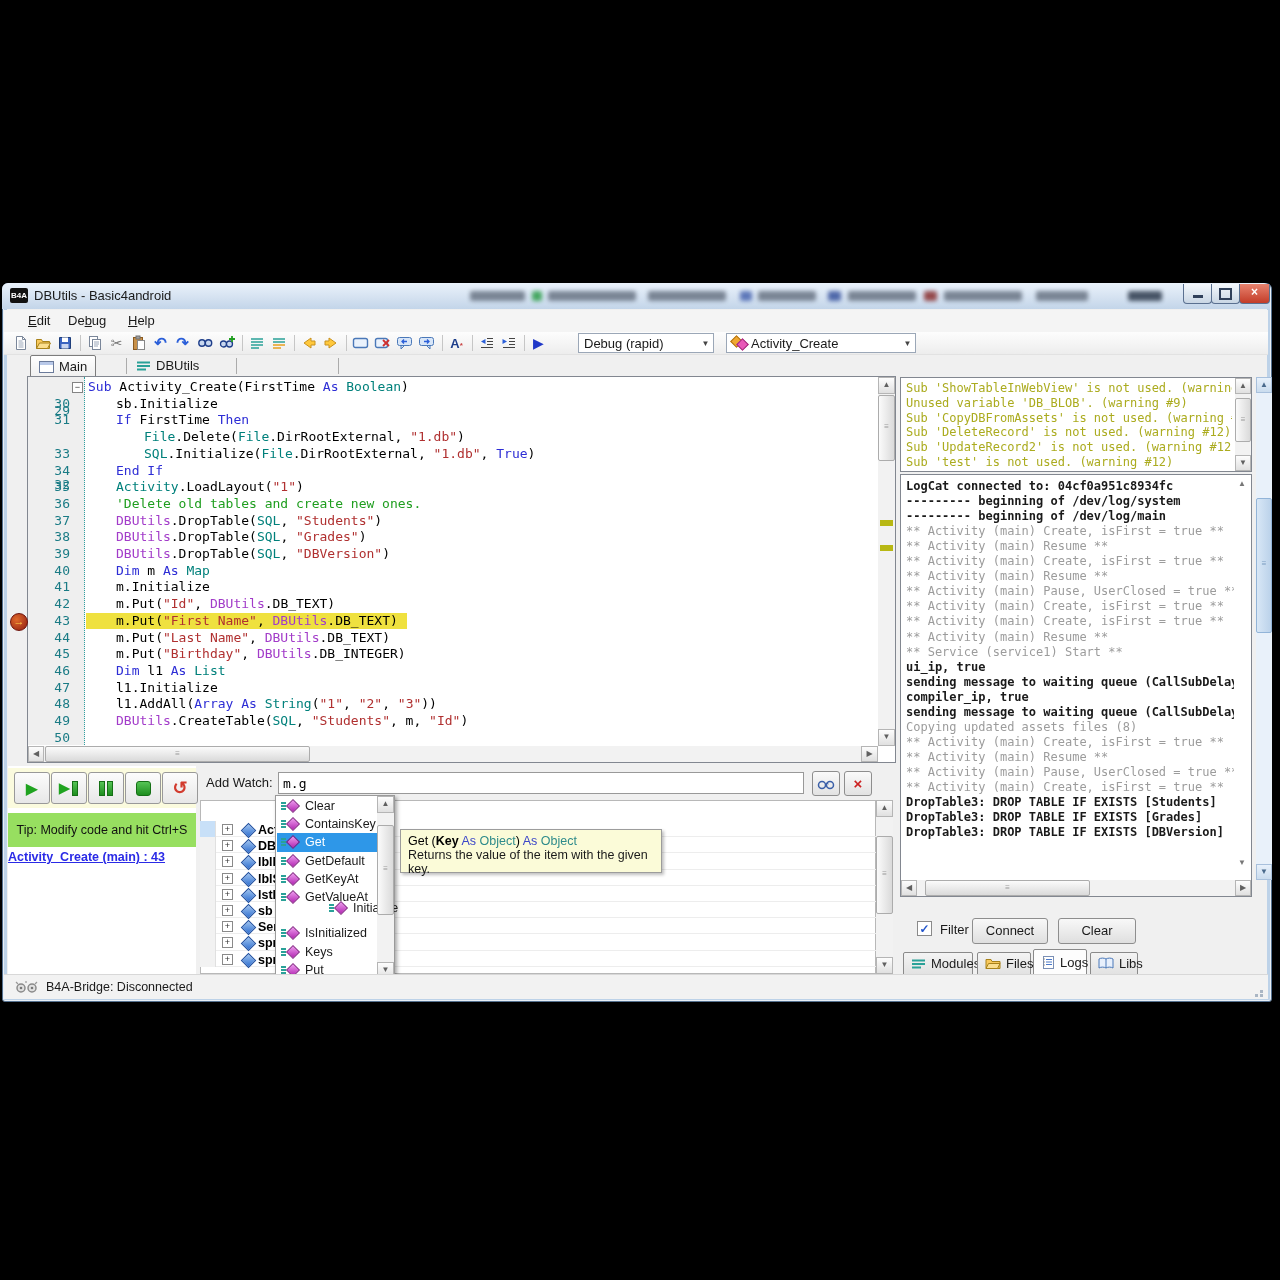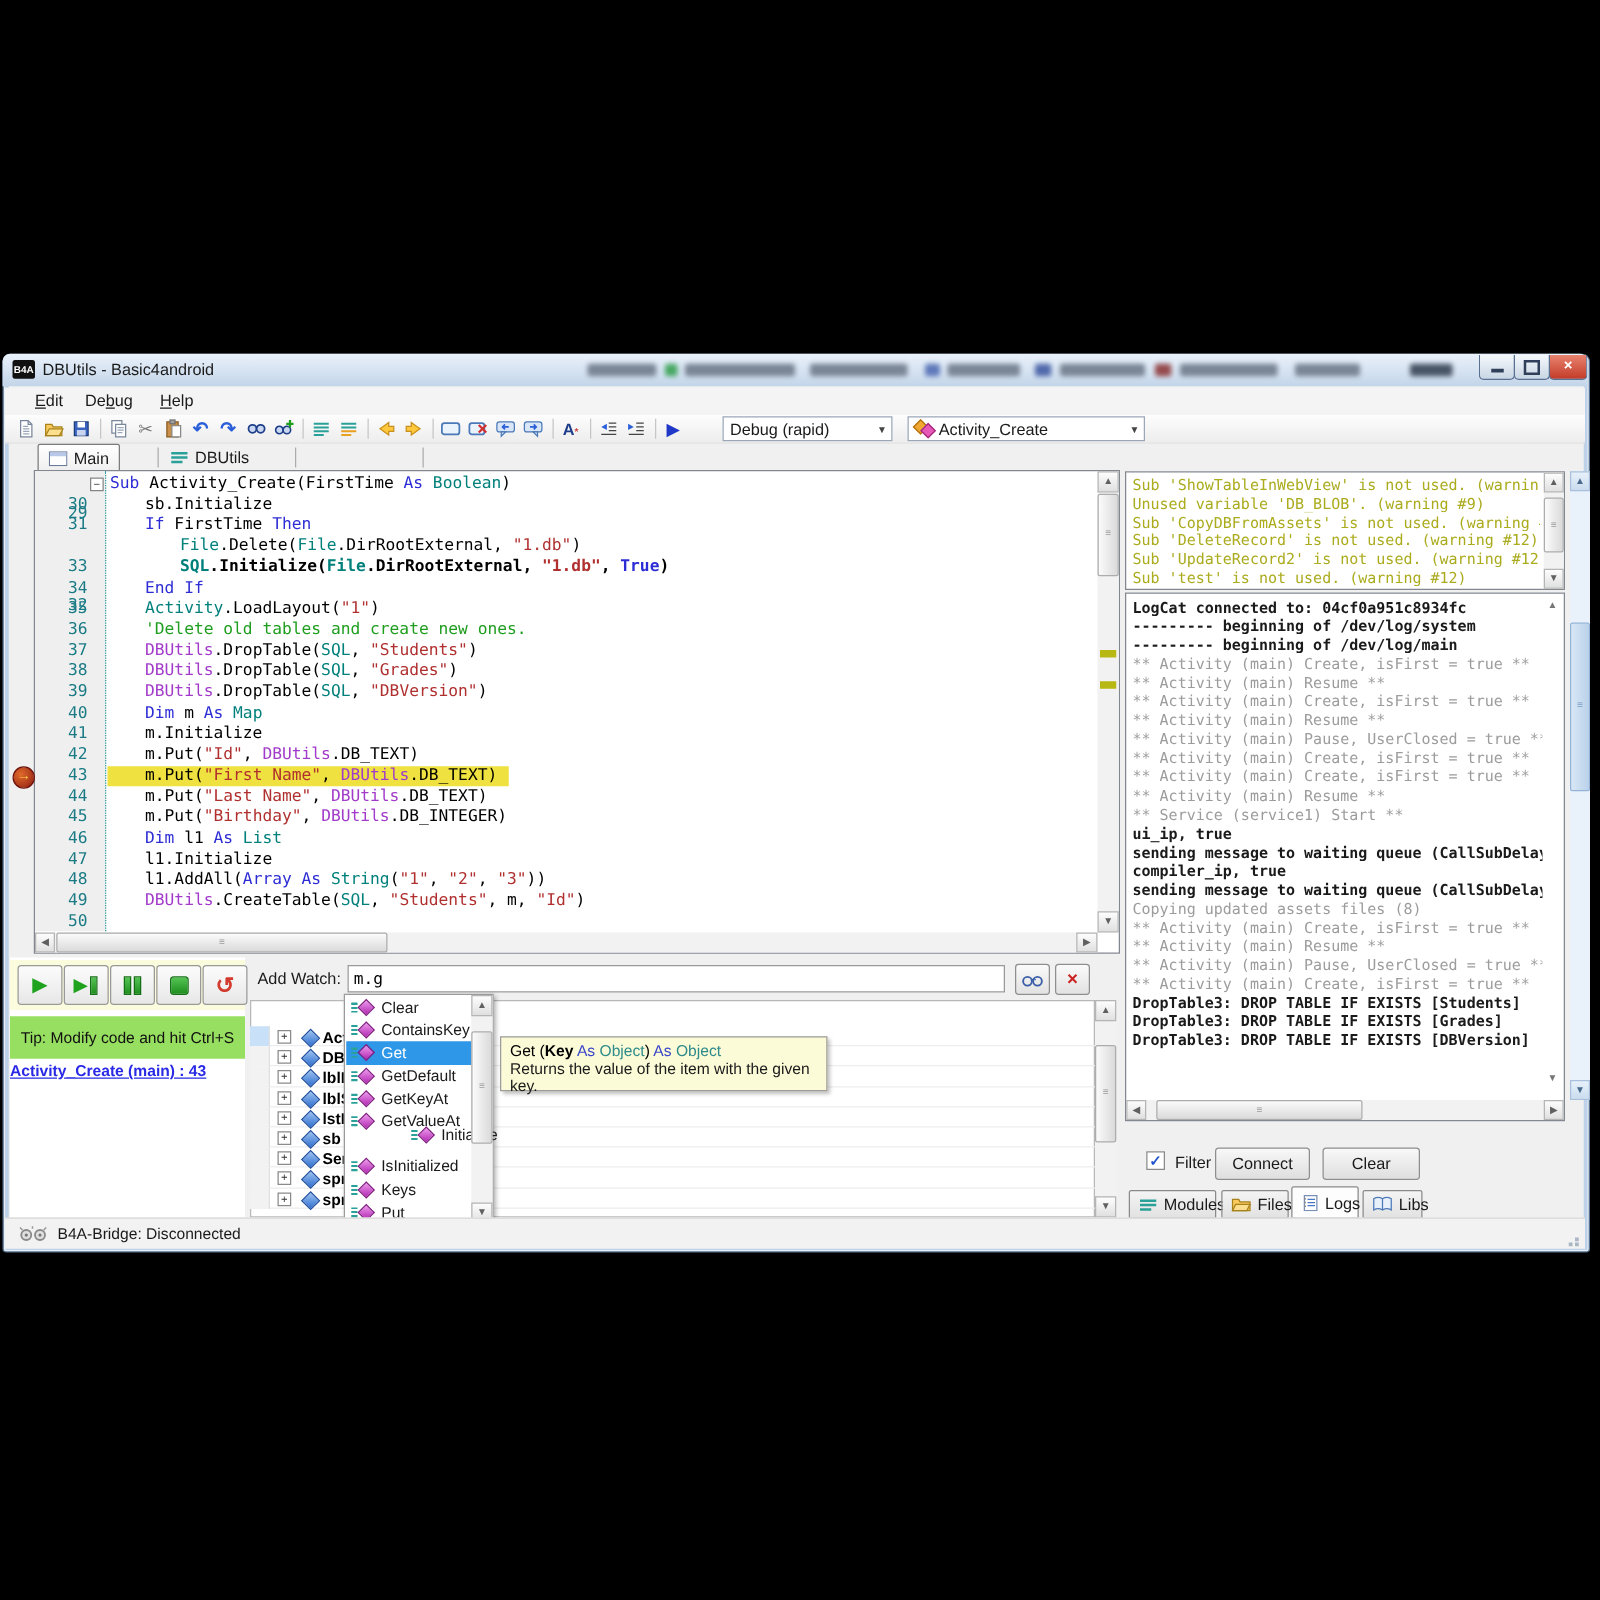--- a/index.html
+++ b/index.html
@@ -348,21 +348,21 @@
       <div class="lnum" style="left: 0px; top: 300.6px;">47</div>
       <div class="lnum" style="left: 0px; top: 317.3px;">48</div>
       <div class="lnum" style="left: 0px; top: 334px;">49</div>
       <div class="lnum" style="left: 0px; top: 350.7px;">50</div>
     </div>
   <div class="abs" id="codelines" style="left:88px;top:379px;">
       <div class="code-line" style="top: 0px; padding-left: 0px;"><span class="tk-kw">Sub </span><span class="tk-p">Activity_Create(FirstTime </span><span class="tk-kw">As </span><span class="tk-ty">Boolean</span><span class="tk-p">)</span></div>
       <div class="code-line" style="top: 16.7px; padding-left: 28px;"><span class="tk-p">sb.Initialize</span></div>
       <div class="code-line" style="top: 33.4px; padding-left: 28px;"><span class="tk-kw">If </span><span class="tk-p">FirstTime </span><span class="tk-kw">Then</span></div>
       <div class="code-line" style="top: 50.1px; padding-left: 56px;"><span class="tk-ty">File</span><span class="tk-p">.Delete(</span><span class="tk-ty">File</span><span class="tk-p">.DirRootExternal, </span><span class="tk-s">"1.db"</span><span class="tk-p">)</span></div>
-      <div class="code-line" style="top: 66.8px; padding-left: 56px; font-weight: bold;"><span class="tk-ty">SQL</span><span class="tk-p">.Initialize(</span><span class="tk-ty">File</span><span class="tk-p">.DirRootExternal, </span><span class="tk-s">"1.db"</span><span class="tk-p">, </span><span class="tk-kw">True</span><span class="tk-p">)</span></div>
+      <div class="code-line" style="top: 66.8px; padding-left: 56px;"><span class="tk-ty">SQL</span><span class="tk-p">.Initialize(</span><span class="tk-ty">File</span><span class="tk-p">.DirRootExternal, </span><span class="tk-s">"1.db"</span><span class="tk-p">, </span><span class="tk-kw">True</span><span class="tk-p">)</span></div>
       <div class="code-line" style="top: 83.5px; padding-left: 28px;"><span class="tk-kw">End If</span></div>
       <div class="code-line" style="top: 100.2px; padding-left: 28px;"><span class="tk-ty">Activity</span><span class="tk-p">.LoadLayout(</span><span class="tk-s">"1"</span><span class="tk-p">)</span></div>
       <div class="code-line" style="top: 116.9px; padding-left: 28px;"><span class="tk-c">'Delete old tables and create new ones.</span></div>
       <div class="code-line" style="top: 133.6px; padding-left: 28px;"><span class="tk-m">DBUtils</span><span class="tk-p">.DropTable(</span><span class="tk-ty">SQL</span><span class="tk-p">, </span><span class="tk-s">"Students"</span><span class="tk-p">)</span></div>
       <div class="code-line" style="top: 150.3px; padding-left: 28px;"><span class="tk-m">DBUtils</span><span class="tk-p">.DropTable(</span><span class="tk-ty">SQL</span><span class="tk-p">, </span><span class="tk-s">"Grades"</span><span class="tk-p">)</span></div>
       <div class="code-line" style="top: 167px; padding-left: 28px;"><span class="tk-m">DBUtils</span><span class="tk-p">.DropTable(</span><span class="tk-ty">SQL</span><span class="tk-p">, </span><span class="tk-s">"DBVersion"</span><span class="tk-p">)</span></div>
       <div class="code-line" style="top: 183.7px; padding-left: 28px;"><span class="tk-kw">Dim </span><span class="tk-p">m </span><span class="tk-kw">As </span><span class="tk-ty">Map</span></div>
       <div class="code-line" style="top: 200.4px; padding-left: 28px;"><span class="tk-p">m.Initialize</span></div>
       <div class="code-line" style="top: 217.1px; padding-left: 28px;"><span class="tk-p">m.Put(</span><span class="tk-s">"Id"</span><span class="tk-p">, </span><span class="tk-m">DBUtils</span><span class="tk-p">.DB_TEXT)</span></div>
       <div class="abs" style="left: -2px; top: 233.8px; width: 320.6px; height: 16px; background: rgb(239, 225, 63);"></div>

